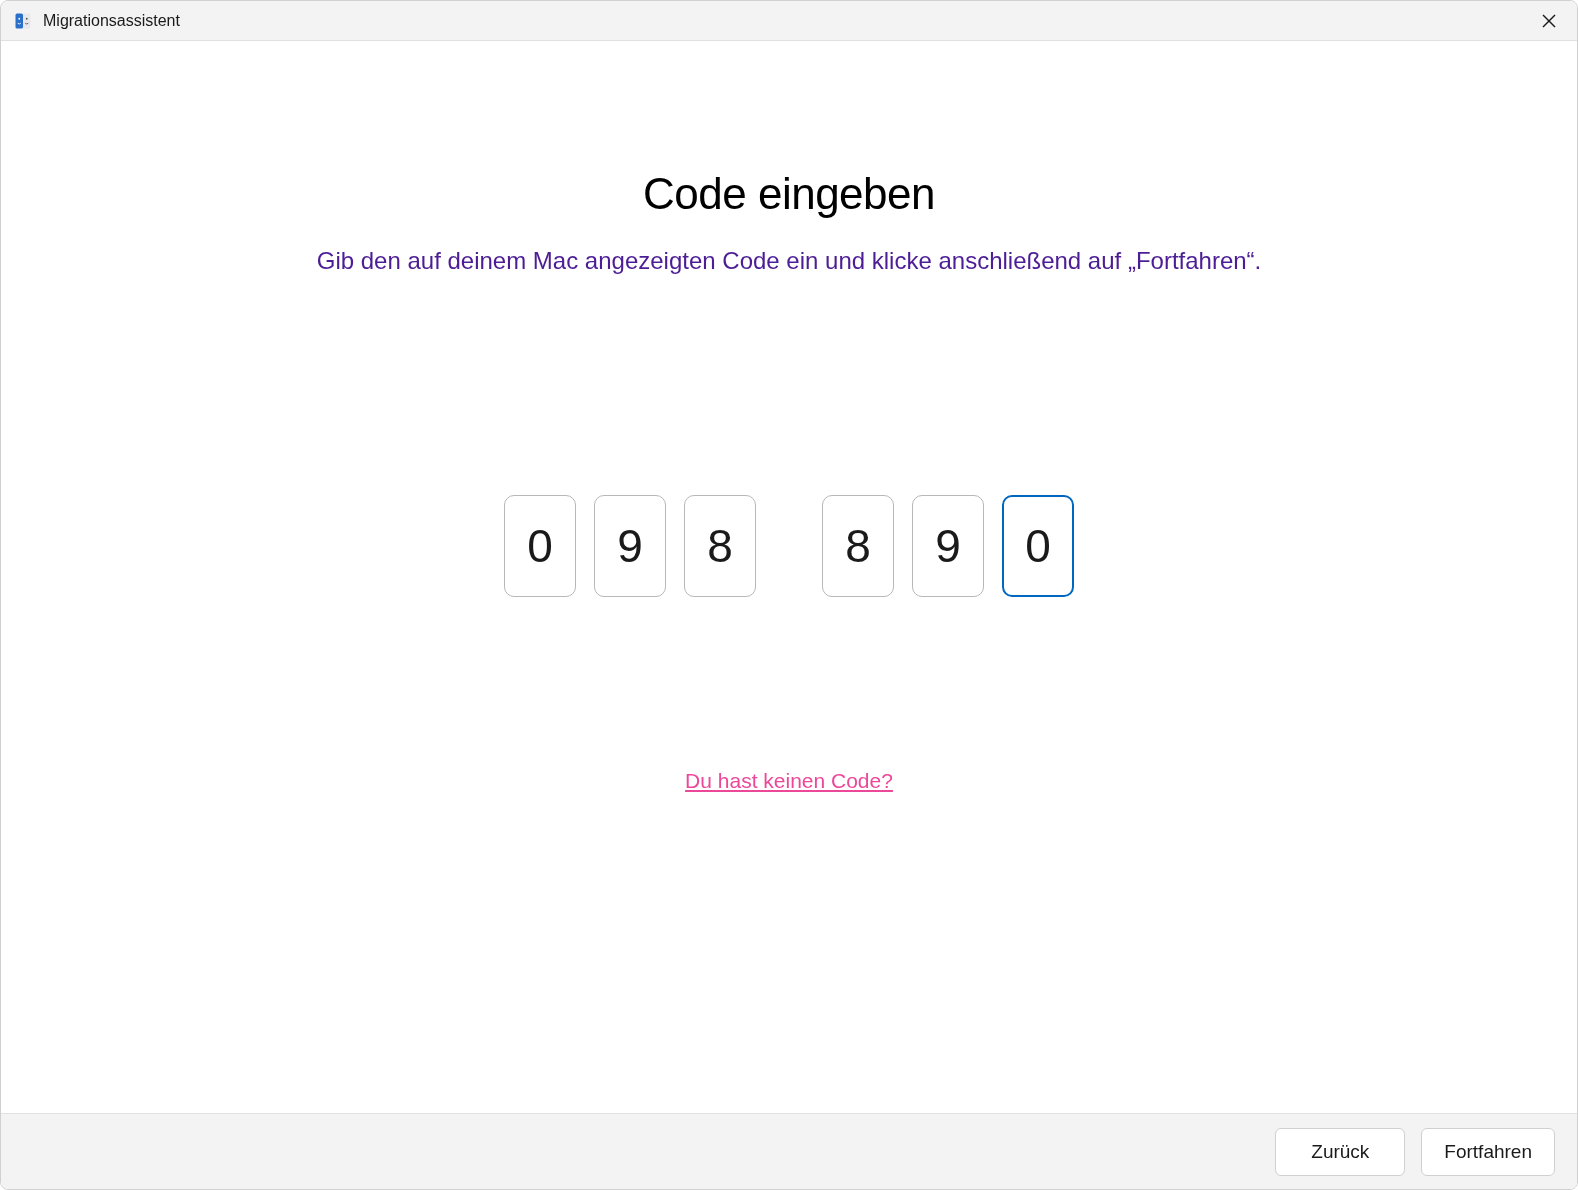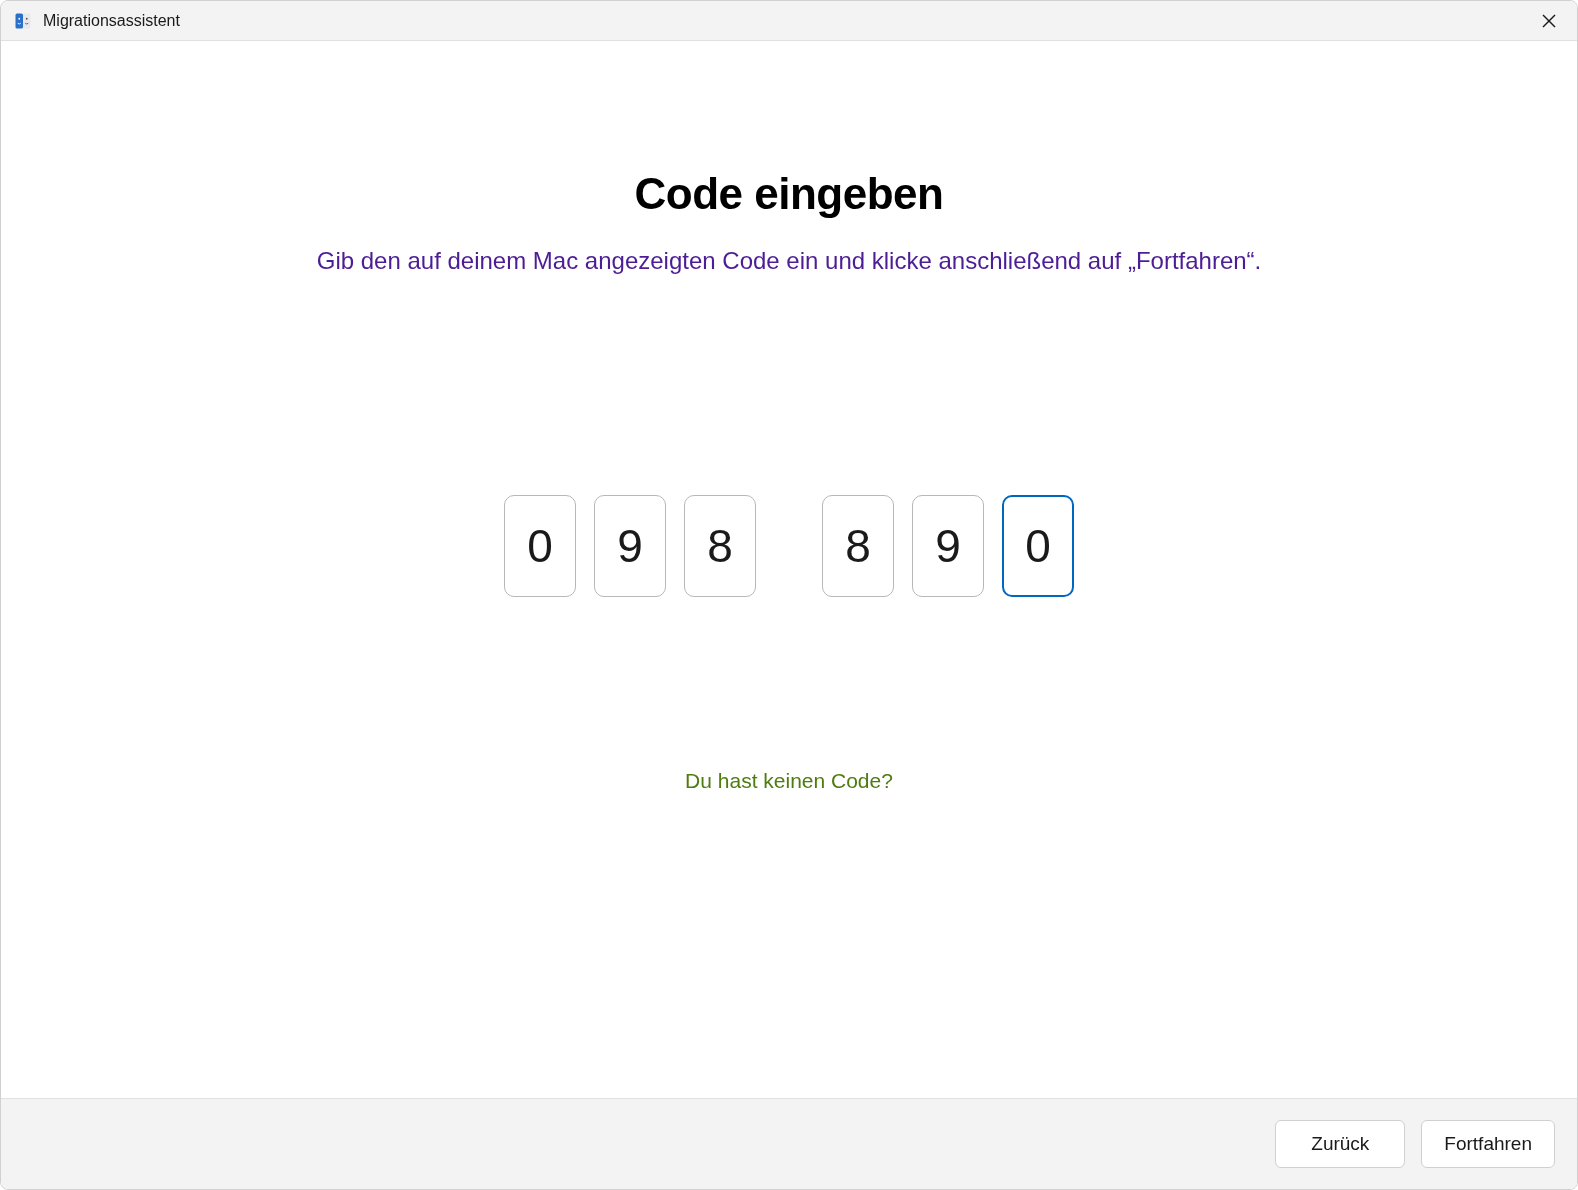--- a/index.html
+++ b/index.html
@@ -67,21 +67,21 @@
     .content {
       flex: 1;
       display: flex;
       flex-direction: column;
       align-items: center;
       background: #ffffff;
     }
     .heading {
       margin-top: 128px;
       font-size: 44px;
-      font-weight: 700;
+      font-weight: 400;
       color: #000000;
       letter-spacing: -0.5px;
     }
     .subheading {
       margin-top: 28px;
       font-size: 24px;
       color: #4c1d95;
       text-align: center;
     }
     .code-row {
@@ -109,25 +109,26 @@
       color: #1a1a1a;
       background: #ffffff;
       font-family: "Segoe UI", sans-serif;
     }
     .code-box.focused {
       border: 2px solid #0067c0;
     }
     .help-link {
       margin-top: 172px;
       font-size: 21px;
-      color: #4d7c0f;
+      color: #ec4899;
+      text-decoration: underline;
       cursor: pointer;
     }
     .footer {
-      height: 91px;
+      height: 76px;
       background: #f3f3f3;
       border-top: 1px solid #e0e0e0;
       display: flex;
       align-items: center;
       justify-content: flex-end;
       padding: 0 22px;
       gap: 16px;
     }
     .btn {
       min-width: 130px;

